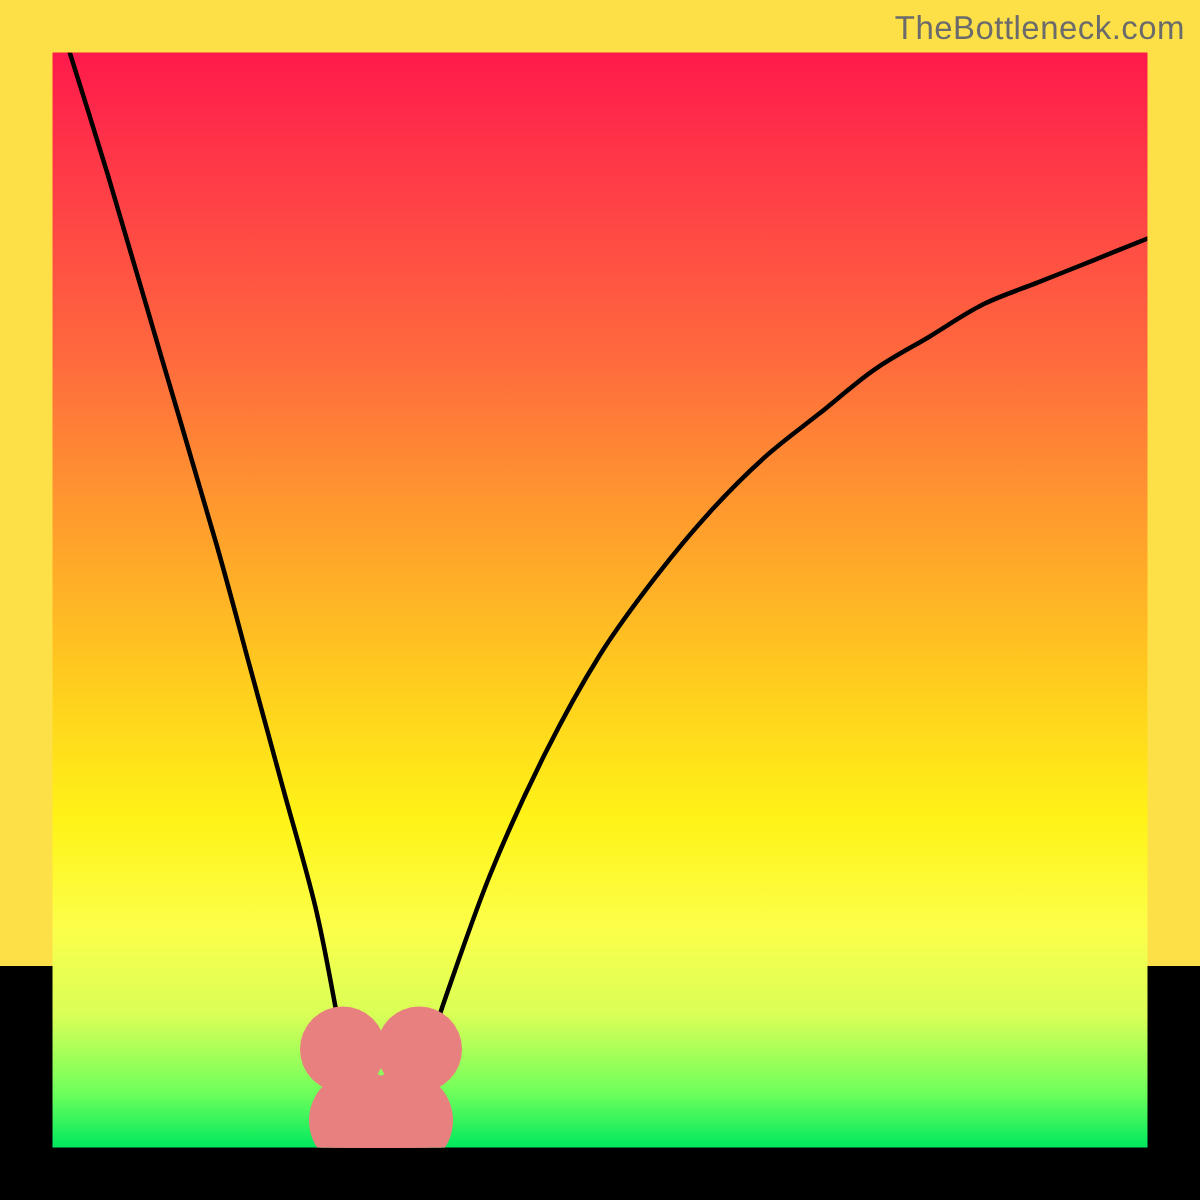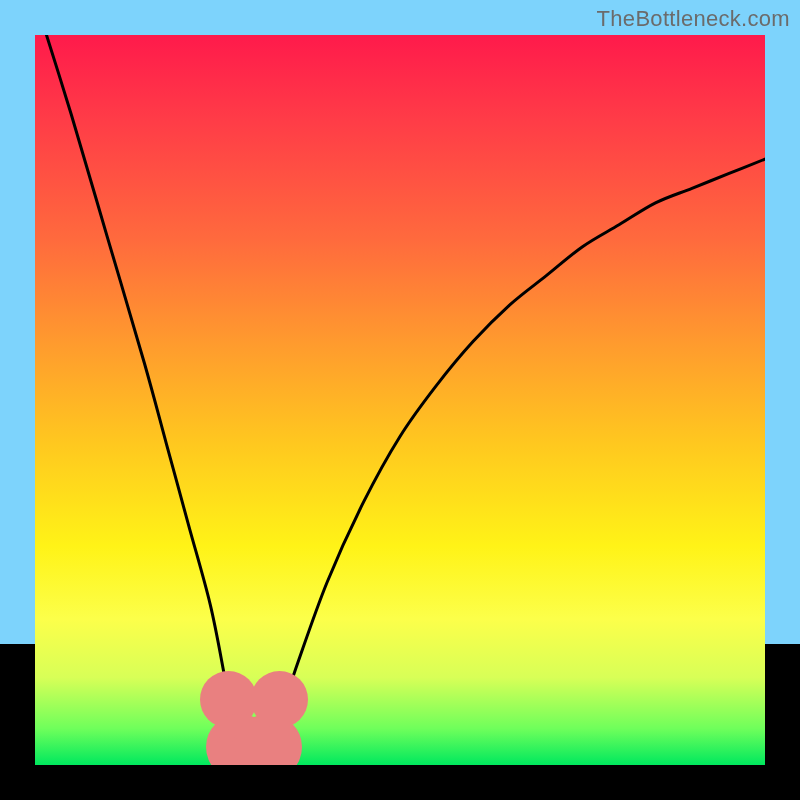--- a/index.html
+++ b/index.html
@@ -10,21 +10,21 @@
     background: #000;
     overflow: hidden;
     font-family: Arial, Helvetica, sans-serif;
   }
   .frame {
     position: absolute;
     left: 0;
     top: 0;
     width: 800px;
     height: 644px;
-    background: #7dd3fc;
+    background: #fde047;
   }
   .plot {
     position: absolute;
     left: 35px;
     top: 35px;
     width: 730px;
     height: 730px;
     background: linear-gradient(to bottom,
       #ff1a4b 0%,
       #ff3d47 12%,

